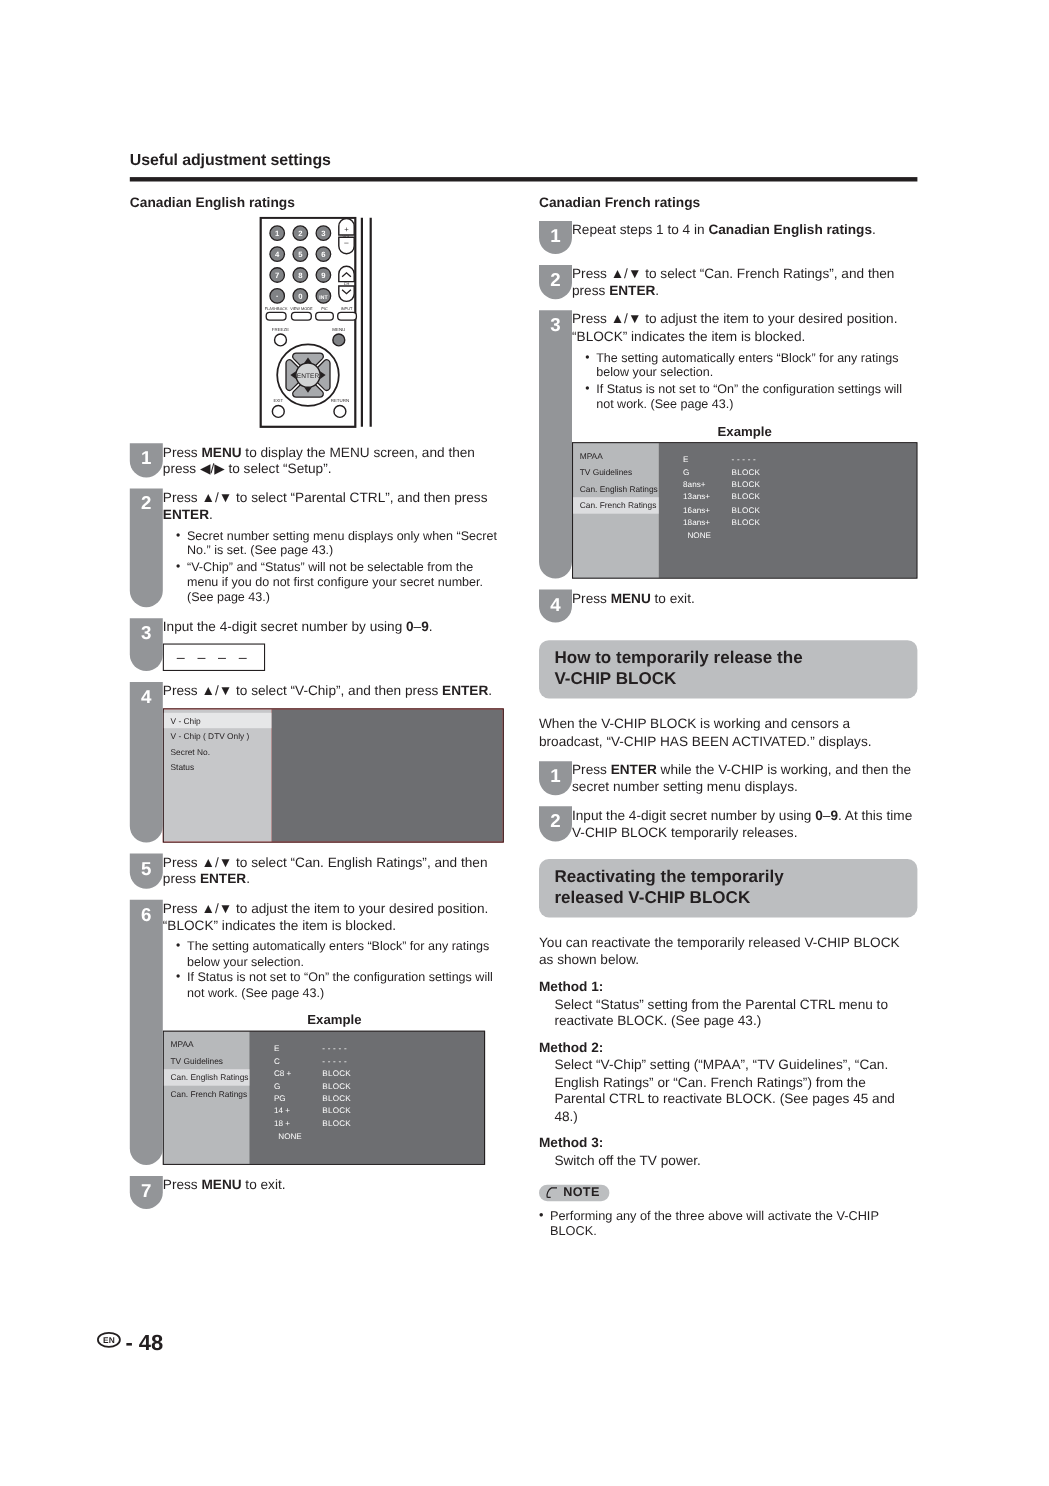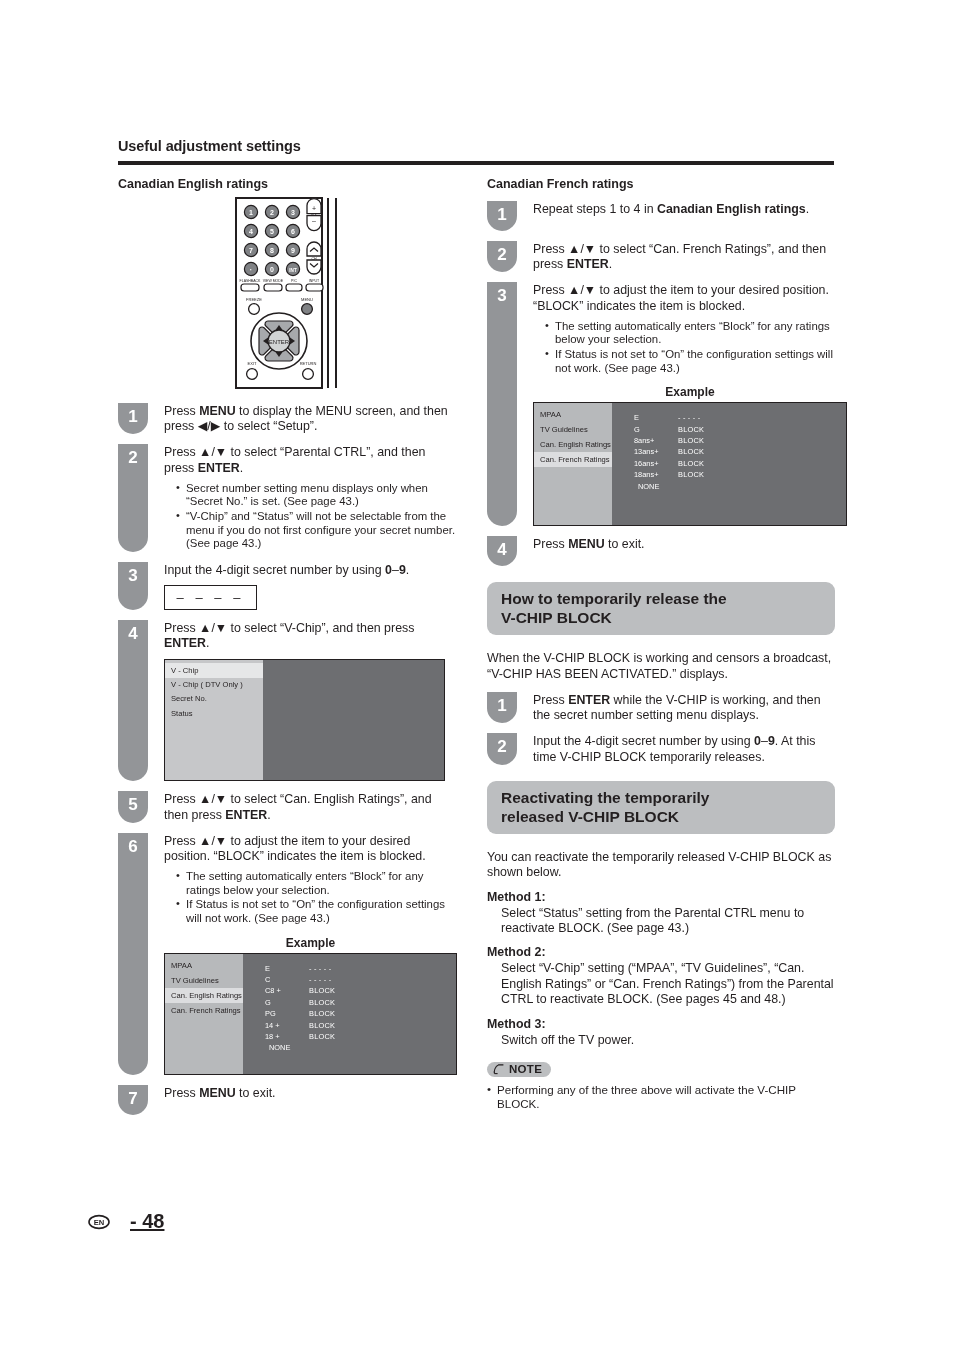--- a/index.html
+++ b/index.html
@@ -32,21 +32,21 @@
     width: 30px; flex: 0 0 30px; background: #939598;
     border-radius: 0 0 15px 15px;
     align-self: stretch; min-height: 30px;
     position: relative;
   }
   .step-marker .num {
     position: absolute; top: 2px; left: 0; width: 100%;
     text-align: center; font-size: 17px; font-weight: bold;
     color: #ffffff; line-height: 24px;
   }
-  .step-body { flex: 1; padding-left: 16px; padding-top: 1px; }
+  .step-body { flex: 1; padding-left: 0; padding-top: 1px; }
   .step-text { font-size: 12.4px; line-height: 15.2px; }
   .step-text b { font-weight: bold; }
   .bullets { margin-top: 6px; padding-left: 12px; }
   .bullets li {
     font-size: 11.4px; line-height: 13.6px; list-style: none;
     position: relative; padding-left: 10px; margin-bottom: 1px;
   }
   .bullets li:before {
     content: "\2022"; position: absolute; left: 0; top: -1px; font-size: 11px;
   }
@@ -54,21 +54,21 @@
   
   .secret-box {
     margin-top: 7px; width: 93px; height: 25px;
     border: 1.6px solid #231f20; background: #fff;
     display: flex; align-items: center; justify-content: center;
     letter-spacing: 4px; font-size: 13px; color: #231f20;
   }
 
   
   .vchip-shot {
-    margin-top: 8px; width: 281px; height: 122px;
+    margin-top: 8px; width: 310px; height: 122px;
     border: 1.5px solid #231f20; display: flex; background: #ef4444;
   }
   .vchip-side { width: 98px; background: #c6c7c9; padding-top: 3px; }
   .vchip-side .row {
     font-size: 7.6px; color: #231f20; padding: 2.6px 0 2.6px 6px; line-height: 9px;
   }
   .vchip-side .row.sel { background: #e6e7e8; }
   .vchip-main { flex: 1; background: #6d6e71; }
 
   
@@ -107,21 +107,21 @@
   }
   .note-badge .lbl { font-size: 11.5px; font-weight: bold; color: #231f20; letter-spacing: 0.3px; }
   .note-list { margin-top: 4px; }
   .note-list li {
     list-style: none; position: relative; padding-left: 10px;
     font-size: 11.6px; line-height: 14px;
   }
   .note-list li:before { content: "\2022"; position: absolute; left: 0; top: -1px; }
 
   
-  .footer { position: absolute; left: 88px; top: 1210px; display: flex; align-items: center; gap: 20px; text-decoration: underline; }
+  .footer { position: absolute; left: 88px; top: 1210px; display: flex; gap: 4px; }
   .footer .pg { font-size: 20px; font-weight: bold; color: #231f20; }
 </style>
 </head>
 <body>
 
 <div class="page">
 
   <div class="section-title">Useful adjustment settings</div>
   <div class="rule"></div>
 

